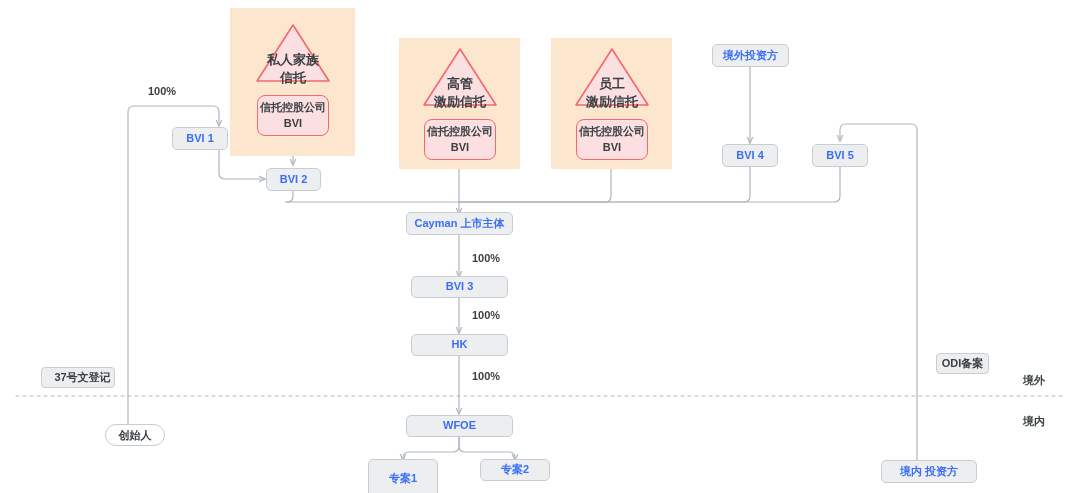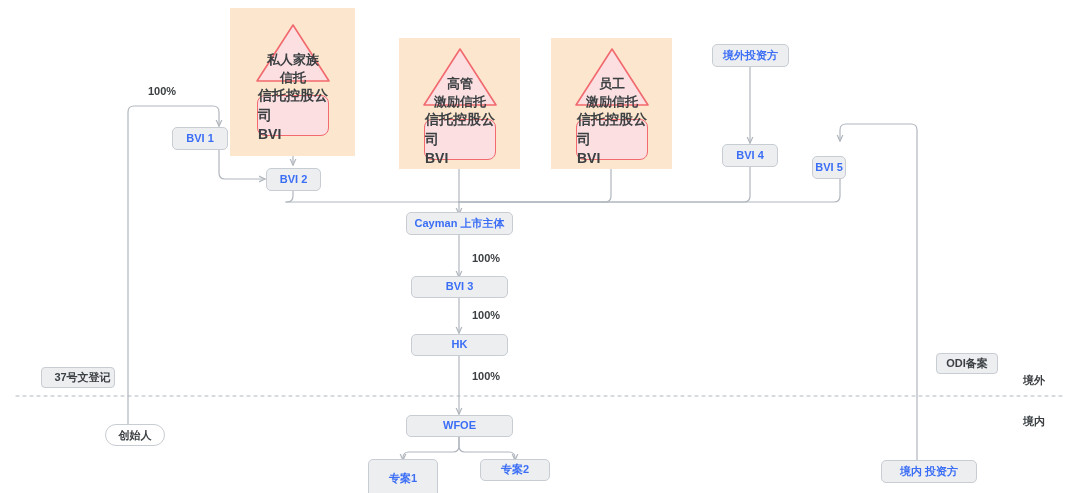--- a/index.html
+++ b/index.html
@@ -81,24 +81,25 @@
     pointer-events:none;
   }
   
   .pinkbox{
     position:absolute;
     box-sizing:border-box;
     background:#fbdfe1;
     border:1.4px solid #f2696e;
     border-radius:8px;
     color:#3c4043;
-    font-size:14px;
+    font-size:11px;
     font-weight:bold;
     line-height:1.4;
     display:flex;align-items:center;justify-content:center;
+    text-align:center;
   }
 
   
   .pct{
     position:absolute;
     color:#3c4043;
     font-size:11px;
     font-weight:bold;
     white-space:nowrap;
   }
@@ -210,41 +211,41 @@
   </div>
 
   <div class="node" style="left:172px;top:127px;width:56px;height:23px;">BVI 1</div>
 
   <div class="node" style="left:266px;top:168px;width:55px;height:23px;">BVI 2</div>
 
   <div class="node" style="left:712px;top:44px;width:77px;height:23px;">境外投资方</div>
 
   <div class="node" style="left:722px;top:144px;width:56px;height:23px;">BVI 4</div>
 
-  <div class="node" style="left:812px;top:156px;width:34px;height:23px;">BVI 5</div>
+  <div class="node" style="left:812px;top:144px;width:56px;height:23px;">BVI 5</div>
 
   <div class="node" style="left:406px;top:212px;width:107px;height:23px;">Cayman 上市主体</div>
 
   <div class="node" style="left:411px;top:276px;width:97px;height:22px;">BVI 3</div>
 
   <div class="node" style="left:411px;top:334px;width:97px;height:22px;">HK</div>
 
   <div class="node" style="left:406px;top:415px;width:107px;height:22px;">WFOE</div>
 
   <div class="node" style="left:368px;top:459px;width:70px;height:40px;">专案1</div>
 
   <div class="node" style="left:480px;top:459px;width:70px;height:22px;">专案2</div>
 
   <div class="node" style="left:869px;top:460px;width:96px;height:23px;margin-left:12px;">境内 投资方</div>
 
   <div class="pill" style="left:105px;top:424px;width:60px;height:22px;">创始人</div>
 
   <div class="note" style="left:41px;top:367px;width:74px;height:21px;padding-left:9px;">37号文登记</div>
 
-  <div class="note" style="left:936px;top:353px;width:62px;height:21px;">ODI备案</div>
+  <div class="note" style="left:936px;top:353px;width:53px;height:21px;">ODI备案</div>
 
   <div class="sidelab" style="left:1023px;top:373px;">境外</div>
   <div class="sidelab" style="left:1023px;top:414px;">境内</div>
 
   <div class="pct" style="left:148px;top:85px;">100%</div>
   <div class="pct" style="left:472px;top:252px;">100%</div>
   <div class="pct" style="left:472px;top:309px;">100%</div>
   <div class="pct" style="left:472px;top:370px;">100%</div>
 
 </div>

